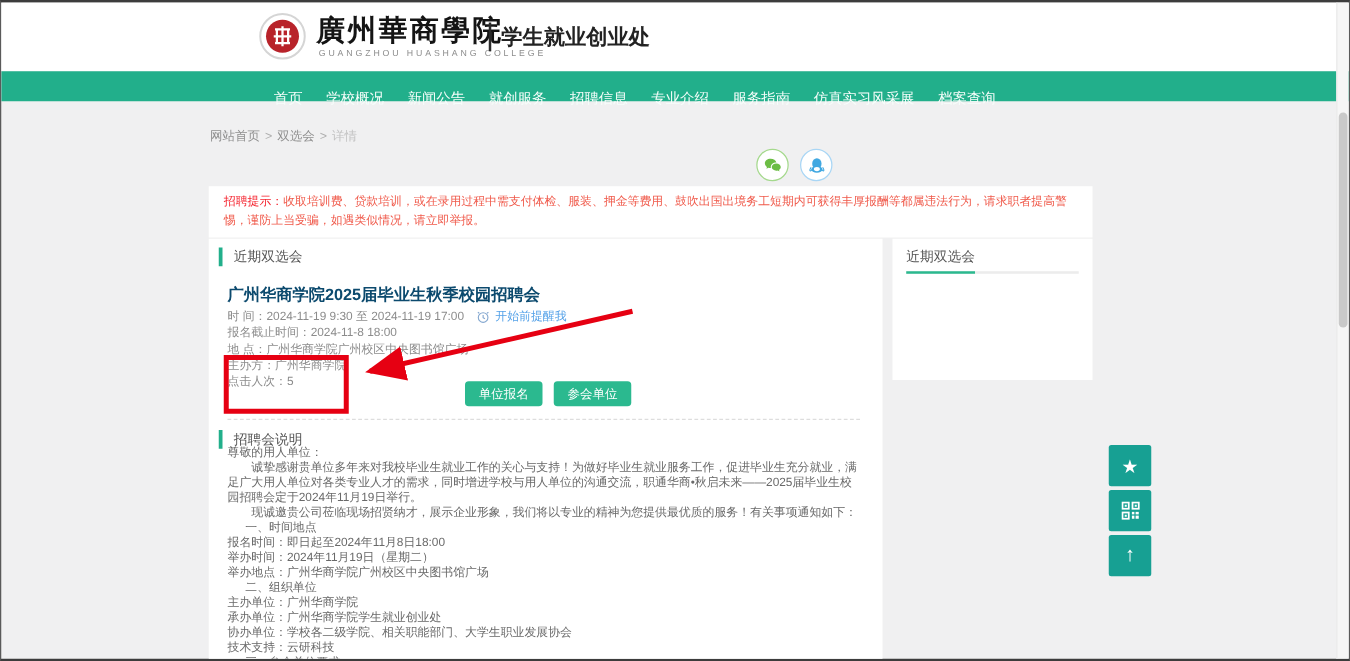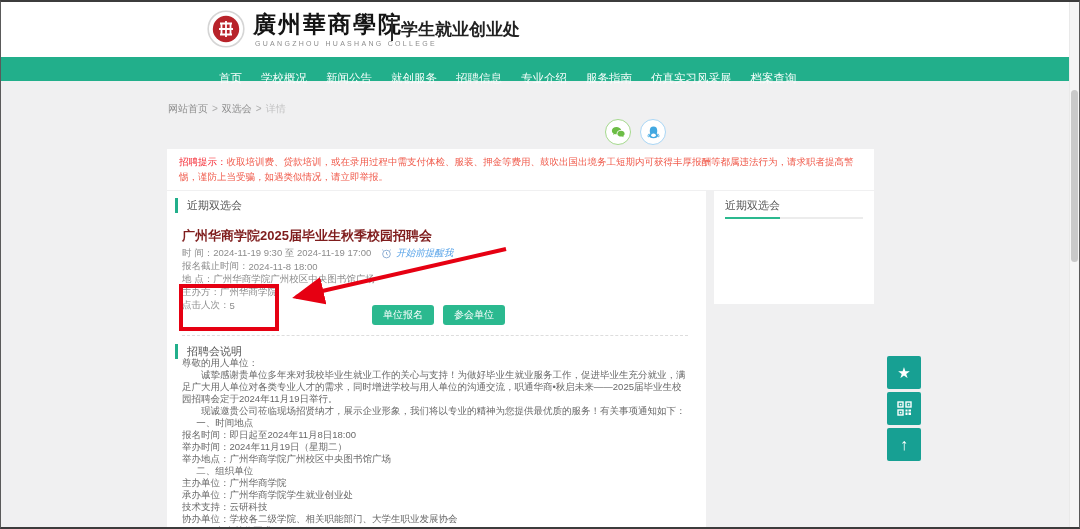--- a/index.html
+++ b/index.html
@@ -35,24 +35,24 @@
   
   .notice { position:absolute; left:166px; top:147px; width:707px; background:#fff;
             padding:5px 12px 6px; font-size:9.5px; line-height:15px; color:#f05a4b; }
   .notice-label { color:#f5222d; }
 
   
   .main-card { position:absolute; left:166px; top:189px; width:539px; height:560px; background:#fff; }
   .sec-head { position:absolute; left:8px; display:flex; align-items:center; font-size:11px; color:#555; }
   .sec-head .bar { width:3px; height:15px; background:#22AF8B; margin-right:9px; }
   .sec-head.first { top:7px; }
-  .event-title { position:absolute; left:15px; top:36px; font-size:13px; font-weight:700; color:#7f1d1d; }
+  .event-title { position:absolute; left:15px; top:36px; font-size:13px; font-weight:700; color:#0c4a6e; }
   .meta { position:absolute; left:15px; top:56px; font-size:9.5px; color:#8c8c8c; }
   .meta-row { height:13px; display:flex; align-items:center; white-space:nowrap; }
-  .remind { color:#54A1E8; margin-left:4px; text-decoration:none; cursor:pointer;font-style:italic; }
+  .remind { color:#54A1E8; margin-left:4px; text-decoration:none; cursor:pointer; }
   .clock-wrap { margin-left:10px; display:inline-flex; align-items:center; }
   .btns { position:absolute; left:205px; top:114px; display:flex; gap:9px; }
   .btn { height:20px; padding:0 11px; background:#2BB98F; color:#fff; font-size:10px; border:none;
          border-radius:3px; cursor:pointer; font-family:inherit; white-space:nowrap; }
   .dashed { position:absolute; left:15px; top:144px; width:506px; border-top:1px dashed #ddd; }
   .sec2 { top:153px; }
   .desc { position:absolute; left:15px; top:166px; width:506px; font-size:9.5px; line-height:12px; color:#696969; }
   .para { margin:0; }
   .ind2 { text-indent:2em; }
   .ind1 { text-indent:1.5em; }
@@ -195,22 +195,22 @@
       <p class="para">尊敬的用人单位：</p>
       <p class="para ind2">诚挚感谢贵单位多年来对我校毕业生就业工作的关心与支持！为做好毕业生就业服务工作，促进毕业生充分就业，满足广大用人单位对各类专业人才的需求，同时增进学校与用人单位的沟通交流，职通华商•秋启未来——2025届毕业生校园招聘会定于2024年11月19日举行。</p>
       <p class="para ind2">现诚邀贵公司莅临现场招贤纳才，展示企业形象，我们将以专业的精神为您提供最优质的服务！有关事项通知如下：</p>
       <p class="para ind1">一、时间地点</p>
       <p class="para">报名时间：即日起至2024年11月8日18:00</p>
       <p class="para">举办时间：2024年11月19日（星期二）</p>
       <p class="para">举办地点：广州华商学院广州校区中央图书馆广场</p>
       <p class="para ind1">二、组织单位</p>
       <p class="para">主办单位：广州华商学院</p>
       <p class="para">承办单位：广州华商学院学生就业创业处</p>
+      <p class="para">协办单位：学校各二级学院、相关职能部门、大学生职业发展协会</p>
       <p class="para">技术支持：云研科技</p>
-      <p class="para">协办单位：学校各二级学院、相关职能部门、大学生职业发展协会</p>
       <p class="para ind1">三、参会单位要求</p>
     </div>
   </section>
 
   <aside class="side-panel">
     <div class="side-title">近期双选会</div>
     <div class="side-underline">
       <span class="green"></span>
     </div>
   </aside>

